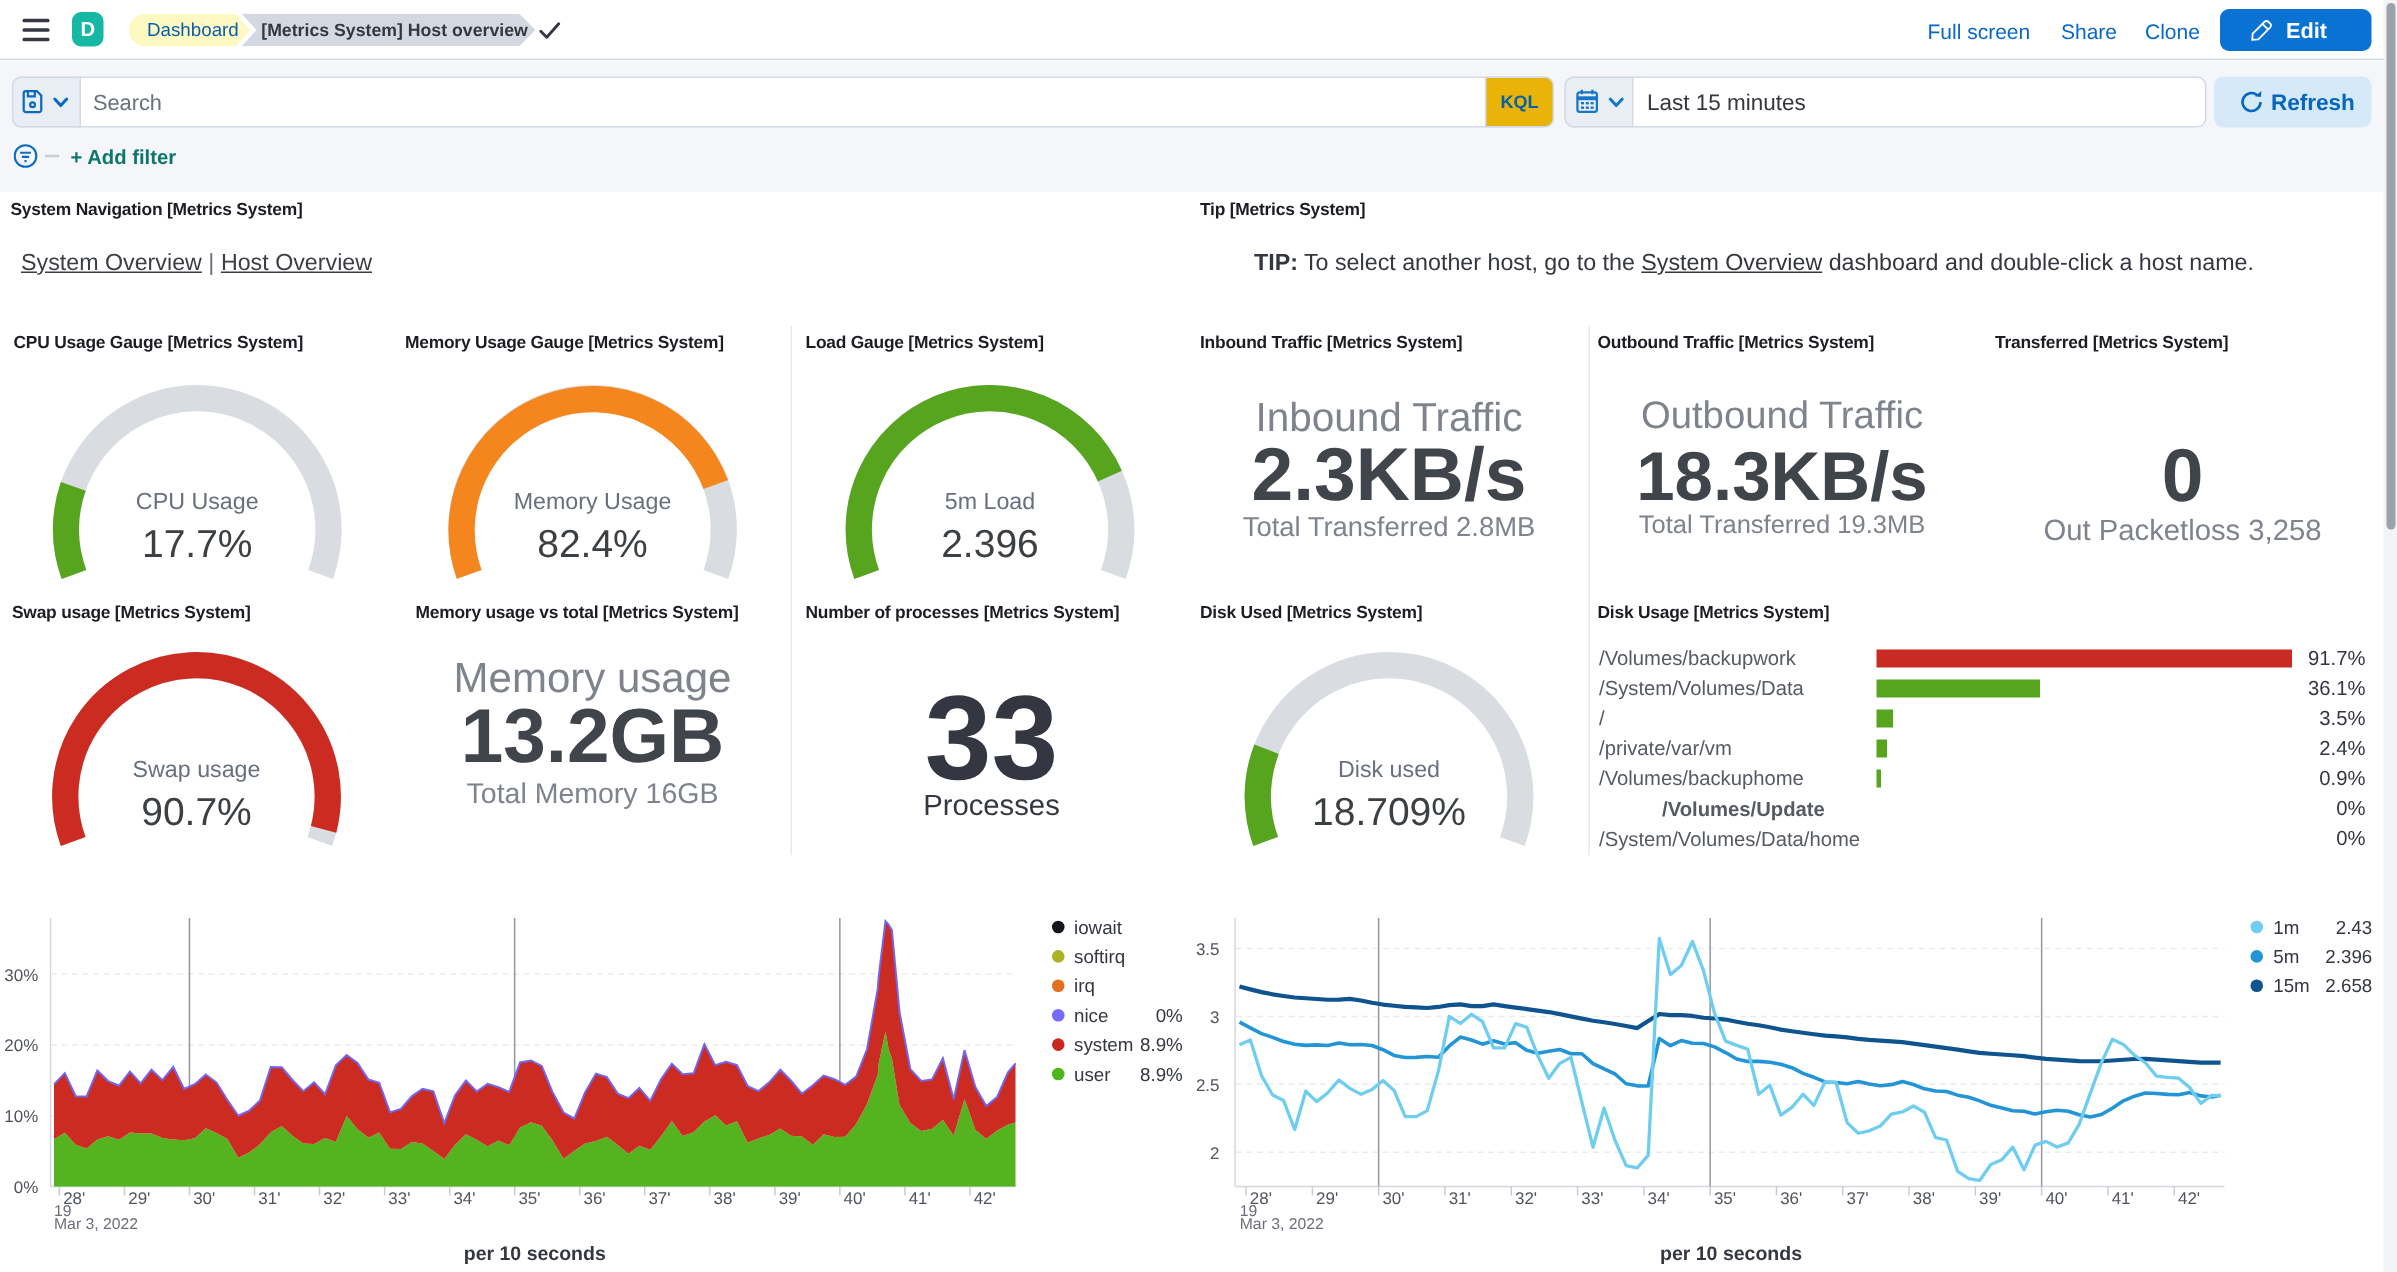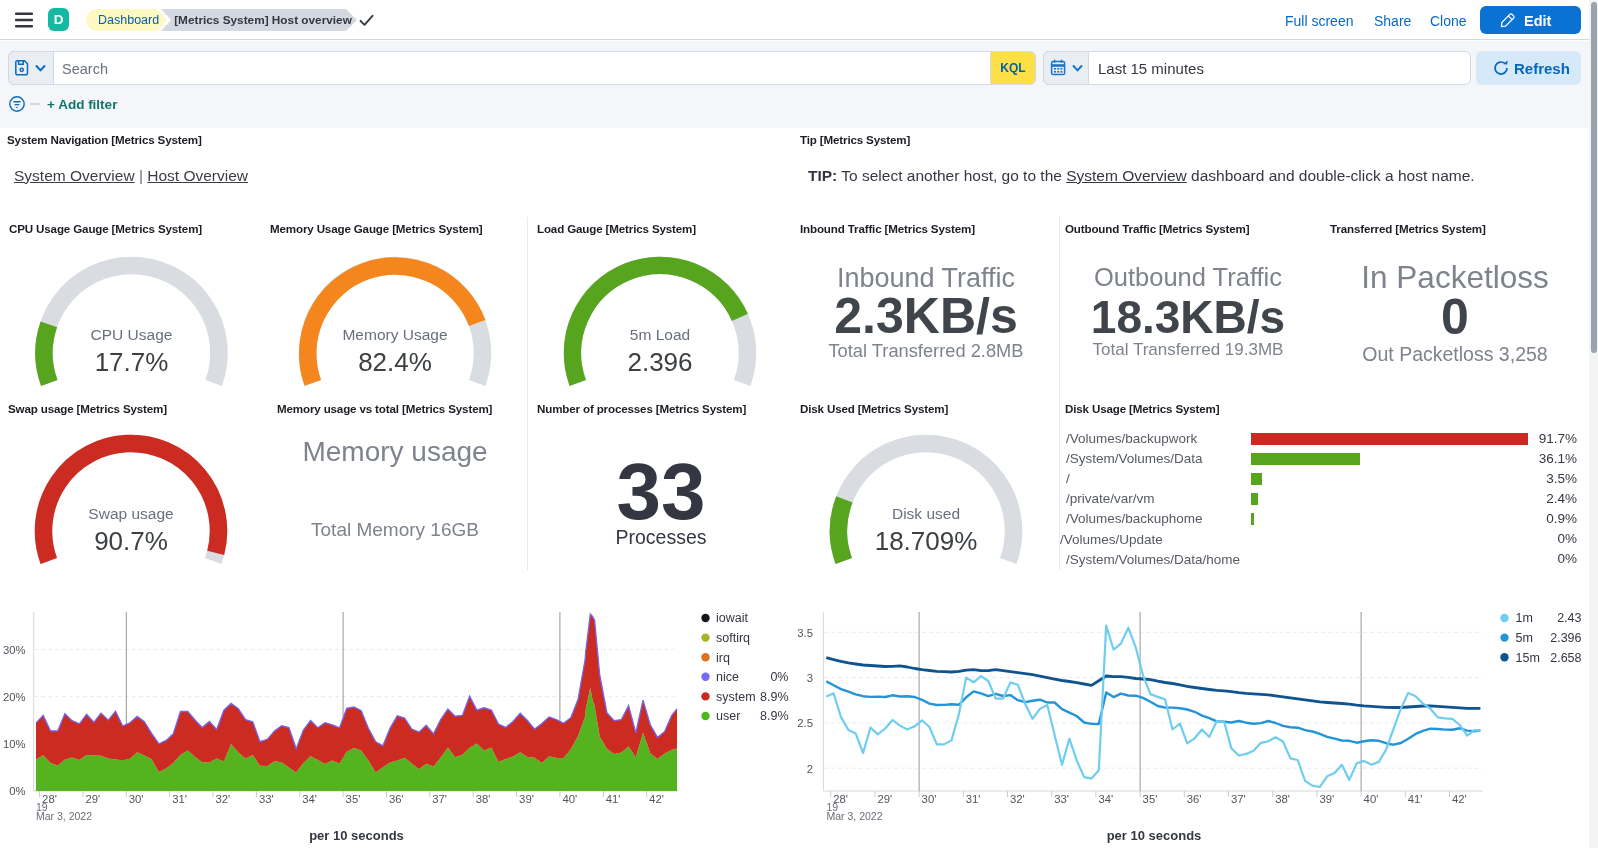--- a/index.html
+++ b/index.html
@@ -52,21 +52,21 @@
   <div class="abs" style="left:8px;top:51px;width:46px;height:34px;background:#e9eef5;border:1px solid #d3dae6;border-radius:6px 0 0 6px;"></div>
   <svg class="overlay" style="left:14px;top:59px;" width="34" height="18" viewBox="0 0 34 18">
     <g fill="none" stroke="#0b6bc0" stroke-width="1.5">
       <path d="M1.8 3.2 a1.5 1.5 0 0 1 1.5 -1.5 h7.2 l3 3 v9.6 a1.5 1.5 0 0 1 -1.5 1.5 h-8.7 a1.5 1.5 0 0 1 -1.5 -1.5 Z"></path>
       <path d="M4.6 1.8 v3.4 h4.6 v-3.4"></path>
       <circle cx="7.7" cy="10.8" r="1.6"></circle>
     </g>
     <path d="M22.5 7 l4 4.4 l4 -4.4" fill="none" stroke="#0b6bc0" stroke-width="2" stroke-linecap="round" stroke-linejoin="round"></path>
   </svg>
   <div class="abs" style="left:62px;top:61px;font-size:14.5px;color:#69707d;">Search</div>
-  <div class="abs" style="left:990px;top:51px;width:46px;height:34px;background:#fde047;border:1px solid #d3dae6;border-radius:0 6px 6px 0;color:#0561a8;font-weight:bold;font-size:12px;line-height:32px;text-align:center;">KQL</div>
+  <div class="abs" style="left:990px;top:51px;width:46px;height:34px;background:#eab308;border:1px solid #d3dae6;border-radius:0 6px 6px 0;color:#0561a8;font-weight:bold;font-size:12px;line-height:32px;text-align:center;">KQL</div>
 
   <div class="abs" style="left:1043px;top:51px;width:428px;height:34px;background:#fff;border:1px solid #d3dae6;border-radius:6px;"></div>
   <div class="abs" style="left:1043px;top:51px;width:46px;height:34px;background:#e9eef5;border:1px solid #d3dae6;border-radius:6px 0 0 6px;"></div>
   <svg class="overlay" style="left:1050px;top:59px;" width="34" height="18" viewBox="0 0 34 18">
     <g stroke="#1676ca" fill="none" stroke-width="1.5">
       <rect x="1.6" y="2.6" width="13" height="13" rx="1.6"></rect>
       <path d="M4.6 0.8 v3 M11.6 0.8 v3"></path>
     </g>
     <g fill="#1676ca">
       <rect x="1.8" y="5.2" width="12.6" height="2.6"></rect>
@@ -94,21 +94,21 @@
     <path d="M21 9 h9.5" stroke="#c9cdd6" stroke-width="1.6"></path>
   </svg>
   <div class="abs" style="left:47px;top:96.5px;font-size:13.5px;font-weight:600;color:#0f766e;">+ Add filter</div>
 
   <div class="abs" style="left:527px;top:217px;width:1px;height:353px;background:#e7eaee;"></div>
   <div class="abs" style="left:1059px;top:217px;width:1px;height:353px;background:#e7eaee;"></div>
 
   <div class="ptitle" style="left:7px;top:133px;">System Navigation [Metrics System]</div>
   <div class="abs" style="left:14px;top:167px;font-size:15.5px;color:#3b3e45;"><span style="text-decoration:underline;">System Overview</span> <span style="color:#69707d;">|</span> <span style="text-decoration:underline;">Host Overview</span></div>
   <div class="ptitle" style="left:800px;top:133px;">Tip [Metrics System]</div>
-  <div class="abs" style="left:808px;top:167px;font-size:15.5px;color:#343741;"><b>TIP:</b> To select another host, go to the <span style="text-decoration:underline;">System Overview</span> dashboard and double-click a host name.</div>
+  <div class="abs" style="left:836px;top:167px;font-size:15.5px;color:#343741;"><b>TIP:</b> To select another host, go to the <span style="text-decoration:underline;">System Overview</span> dashboard and double-click a host name.</div>
 
   <div class="ptitle" style="left:9px;top:222px;">CPU Usage Gauge [Metrics System]</div>
   <div class="ptitle" style="left:270px;top:222px;">Memory Usage Gauge [Metrics System]</div>
   <div class="ptitle" style="left:537px;top:222px;">Load Gauge [Metrics System]</div>
   <div class="ptitle" style="left:800px;top:222px;">Inbound Traffic [Metrics System]</div>
   <div class="ptitle" style="left:1065px;top:222px;">Outbound Traffic [Metrics System]</div>
   <div class="ptitle" style="left:1330px;top:222px;">Transferred [Metrics System]</div>
   <div class="ptitle" style="left:8px;top:402px;">Swap usage [Metrics System]</div>
   <div class="ptitle" style="left:254px;top:402px;padding-left:23px;">Memory usage vs total [Metrics System]</div>
   <div class="ptitle" style="left:537px;top:402px;">Number of processes [Metrics System]</div>
@@ -140,46 +140,46 @@
   <div class="gvalue" style="left:851px;top:525.5px;width:150px;">18.709%</div>
 
   <div class="mlabel" style="left:826px;top:263px;width:200px;font-size:27px;">Inbound Traffic</div>
   <div class="mvalue" style="left:826px;top:287px;width:200px;font-size:50px;">2.3KB/s</div>
   <div class="mlabel" style="left:826px;top:340px;width:200px;font-size:18.3px;">Total Transferred 2.8MB</div>
 
   <div class="mlabel" style="left:1088px;top:263px;width:200px;font-size:25.5px;">Outbound Traffic</div>
   <div class="mvalue" style="left:1088px;top:290px;width:200px;font-size:46px;">18.3KB/s</div>
   <div class="mlabel" style="left:1088px;top:340px;width:200px;font-size:17px;">Total Transferred 19.3MB</div>
 
-  <div class="mlabel" style="left:1355px;top:259px;width:200px;font-size:31.5px;">In Packetloss</div>
   <div class="mvalue" style="left:1355px;top:288px;width:200px;font-size:50px;">0</div>
   <div class="mlabel" style="left:1355px;top:343px;width:200px;font-size:19.5px;">Out Packetloss 3,258</div>
 
   <div class="mlabel" style="left:295px;top:436px;width:200px;font-size:28px;">Memory usage</div>
+  <div class="mvalue" style="left:295px;top:461px;width:200px;font-size:51px;">13.2GB</div>
   <div class="mlabel" style="left:295px;top:519px;width:200px;font-size:19px;">Total Memory 16GB</div>
 
   <div class="mvalue" style="left:561px;top:446px;width:200px;font-size:80px;color:#343741;">33</div>
   <div class="mlabel" style="left:561px;top:526px;width:200px;font-size:19.5px;color:#343741;">Processes</div>
 
   <div class="abs" style="left:1066px;top:431.0px;font-size:13.5px;color:#565a62;">/Volumes/backupwork</div>
     <div class="abs" style="left:1251px;top:432.5px;width:277.0px;height:12px;background:#c92a22;"></div>
     <div class="abs" style="left:1477px;top:430.5px;width:100px;text-align:right;font-size:13.5px;color:#343741;">91.7%</div>
     <div class="abs" style="left:1066px;top:451.1px;font-size:13.5px;color:#565a62;">/System/Volumes/Data</div>
     <div class="abs" style="left:1251px;top:452.6px;width:109.0px;height:12px;background:#57a41e;"></div>
     <div class="abs" style="left:1477px;top:450.6px;width:100px;text-align:right;font-size:13.5px;color:#343741;">36.1%</div>
     <div class="abs" style="left:1066px;top:471.2px;font-size:13.5px;color:#565a62;">/</div>
     <div class="abs" style="left:1251px;top:472.7px;width:10.6px;height:12px;background:#57a41e;"></div>
     <div class="abs" style="left:1477px;top:470.7px;width:100px;text-align:right;font-size:13.5px;color:#343741;">3.5%</div>
     <div class="abs" style="left:1066px;top:491.3px;font-size:13.5px;color:#565a62;">/private/var/vm</div>
     <div class="abs" style="left:1251px;top:492.8px;width:7.3px;height:12px;background:#57a41e;"></div>
     <div class="abs" style="left:1477px;top:490.8px;width:100px;text-align:right;font-size:13.5px;color:#343741;">2.4%</div>
     <div class="abs" style="left:1066px;top:511.4px;font-size:13.5px;color:#565a62;">/Volumes/backuphome</div>
     <div class="abs" style="left:1251px;top:512.9px;width:2.7px;height:12px;background:#57a41e;"></div>
     <div class="abs" style="left:1477px;top:510.9px;width:100px;text-align:right;font-size:13.5px;color:#343741;">0.9%</div>
-    <div class="abs" style="left:1060px;top:531.5px;font-size:13.5px;color:#565a62;">/Volumes/Update</div>
+    <div class="abs" style="left:1108px;top:531.5px;font-size:13.5px;color:#565a62;font-weight:bold;">/Volumes/Update</div>
     <div class="abs" style="left:1477px;top:531.0px;width:100px;text-align:right;font-size:13.5px;color:#343741;">0%</div>
     <div class="abs" style="left:1066px;top:551.6px;font-size:13.5px;color:#565a62;">/System/Volumes/Data/home</div>
     <div class="abs" style="left:1477px;top:551.1px;width:100px;text-align:right;font-size:13.5px;color:#343741;">0%</div>
 
   <svg class="overlay" width="1598" height="848" style="pointer-events:none;">
     <line x1="33.7" y1="612" x2="33.7" y2="791" stroke="#d4d7dc" stroke-width="1"></line>
       <line x1="33.7" y1="791" x2="677.5" y2="791" stroke="#d4d7dc" stroke-width="1"></line>
       <line x1="34" y1="743.8" x2="677.5" y2="743.8" stroke="#e9ebee" stroke-width="1" stroke-dasharray="4 3"></line>
       <line x1="34" y1="696.6" x2="677.5" y2="696.6" stroke="#e9ebee" stroke-width="1" stroke-dasharray="4 3"></line>
       <line x1="34" y1="649.4" x2="677.5" y2="649.4" stroke="#e9ebee" stroke-width="1" stroke-dasharray="4 3"></line>

